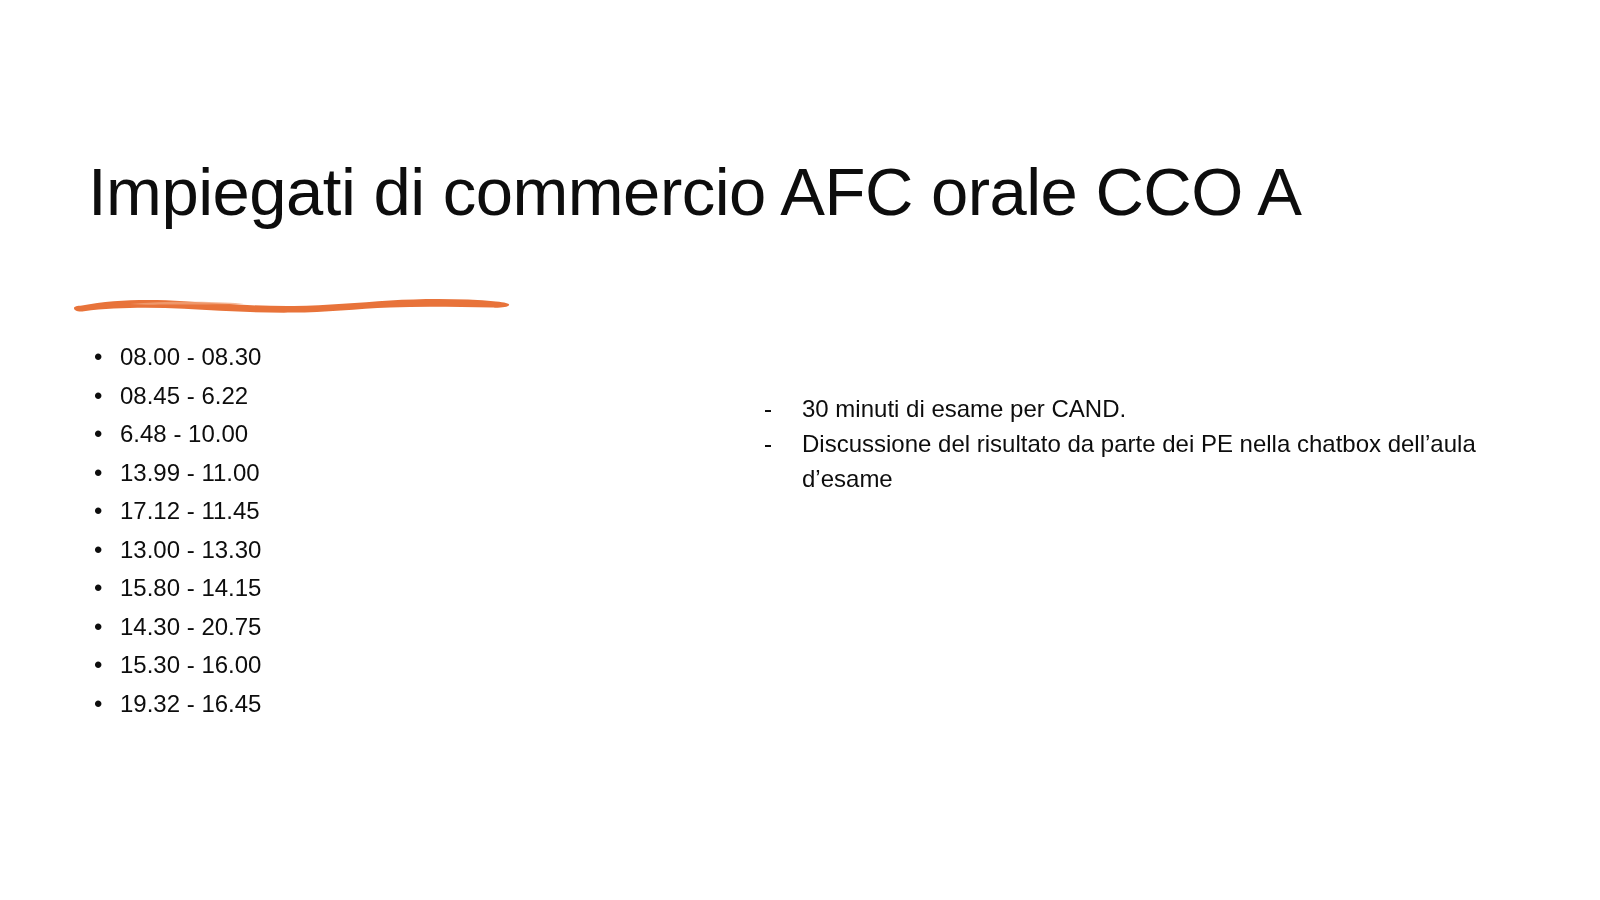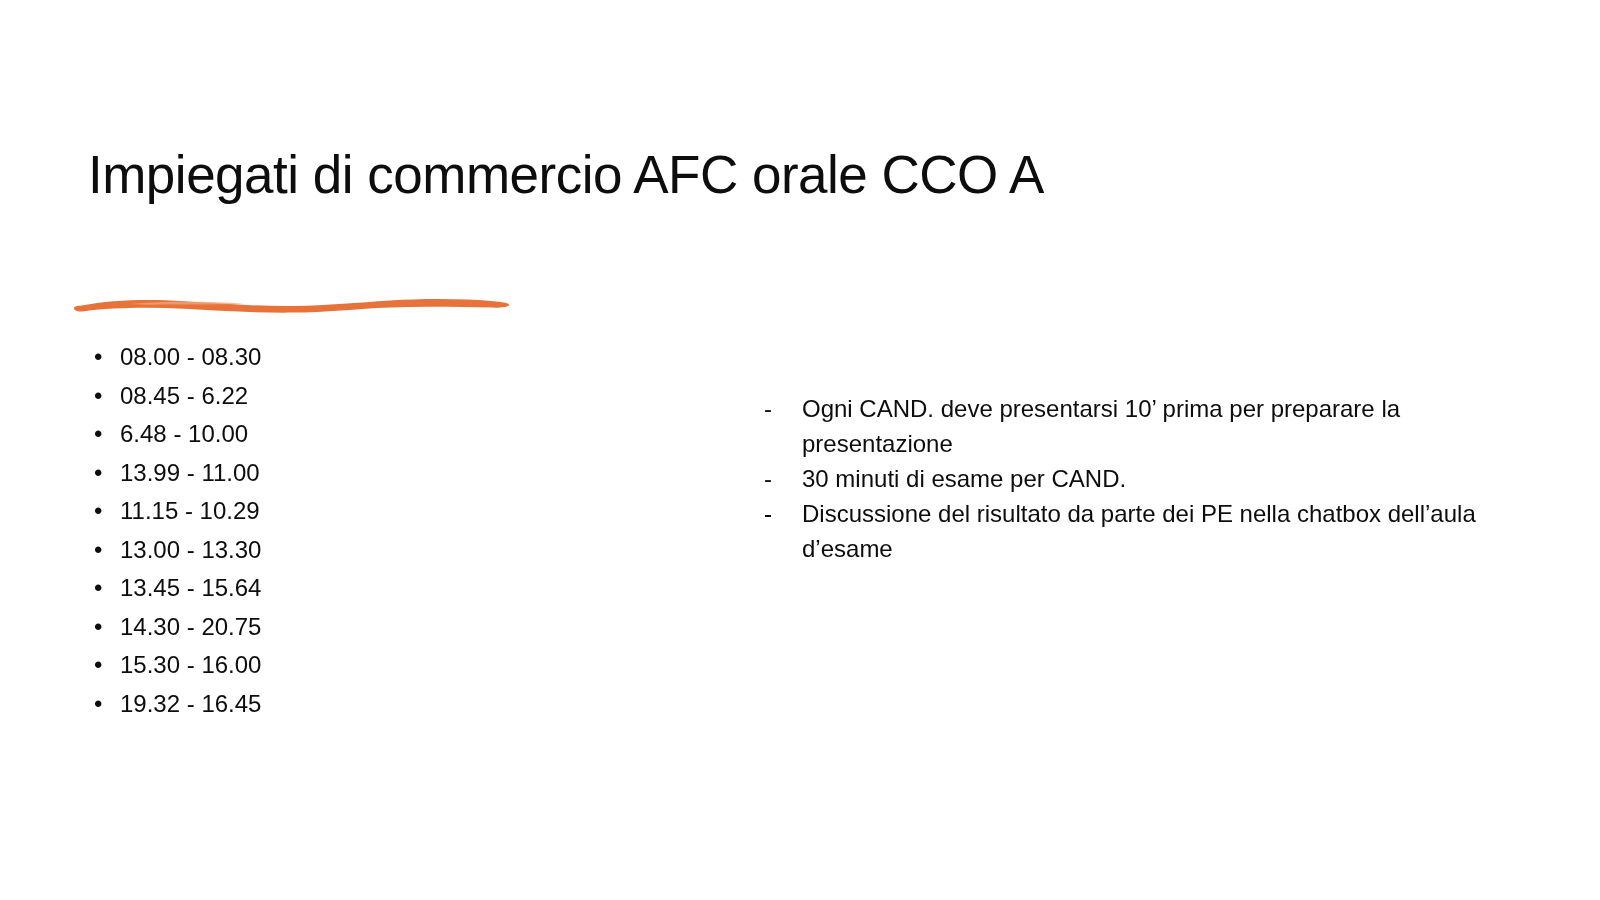--- a/index.html
+++ b/index.html
@@ -21,21 +21,21 @@
     inset: 0;
     background: #FFFFFF;
   }
 
   
   .slide-title {
     position: absolute;
     left: 88px;
     top: 110px;
     width: 1380px;
-    font-size: 53px;
+    font-size: 67px;
     line-height: 1.1;
     font-weight: 400;
     letter-spacing: -0.5px;
     color: #0D0D0D;
     white-space: nowrap;
   }
 
   
   .accent-underline {
     position: absolute;
@@ -146,48 +146,47 @@
     <li class="schedule-item">
       <span class="bullet-dot">•</span>
       <span>6.48 - 10.00</span>
     </li>
     <li class="schedule-item">
       <span class="bullet-dot">•</span>
       <span>13.99 - 11.00</span>
     </li>
     <li class="schedule-item">
       <span class="bullet-dot">•</span>
-      <span>11.15 - 10.29</span>
+      <span>17.12 - 11.45</span>
     </li>
     <li class="schedule-item">
       <span class="bullet-dot">•</span>
       <span>13.00 - 13.30</span>
     </li>
     <li class="schedule-item">
       <span class="bullet-dot">•</span>
-      <span>13.45 - 15.64</span>
+      <span>15.80 - 14.15</span>
     </li>
     <li class="schedule-item">
       <span class="bullet-dot">•</span>
       <span>14.30 - 20.75</span>
     </li>
     <li class="schedule-item">
       <span class="bullet-dot">•</span>
       <span>15.30 - 16.00</span>
     </li>
     <li class="schedule-item">
       <span class="bullet-dot">•</span>
       <span>19.32 - 16.45</span>
     </li>
   </ul>
 
   <ul class="notes-list">
     <li class="note-item">
       <span class="dash-marker">-</span>
-      <span>Ogni CAND. deve presentarsi 10’ prima per preparare la presentazione</span>
     </li>
     <li class="note-item">
       <span class="dash-marker">-</span>
       <span>30 minuti di esame per CAND.</span>
     </li>
     <li class="note-item">
       <span class="dash-marker">-</span>
     </li>
     <li class="note-item">
       <span class="dash-marker">-</span>

